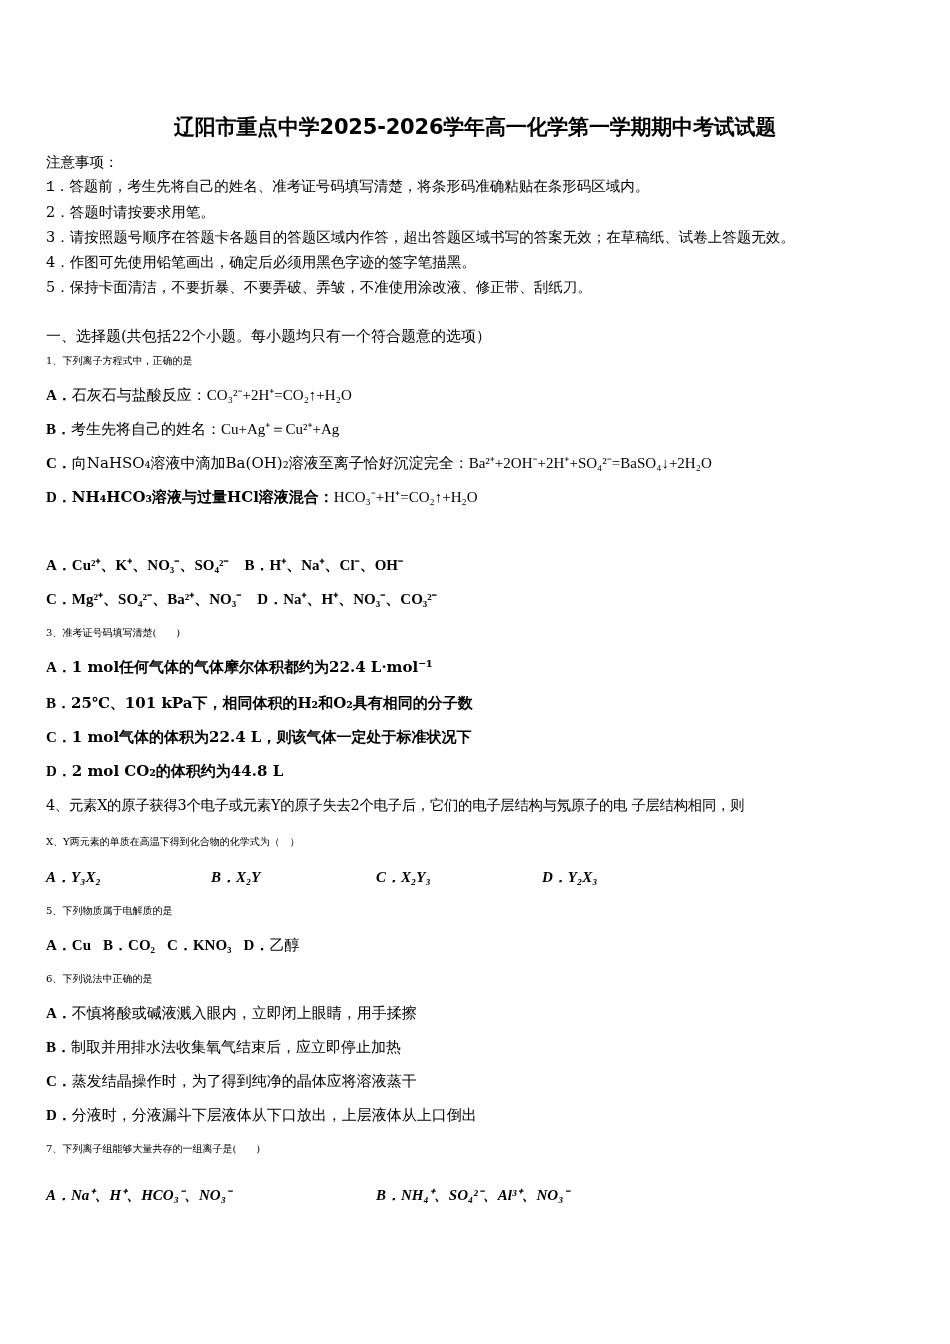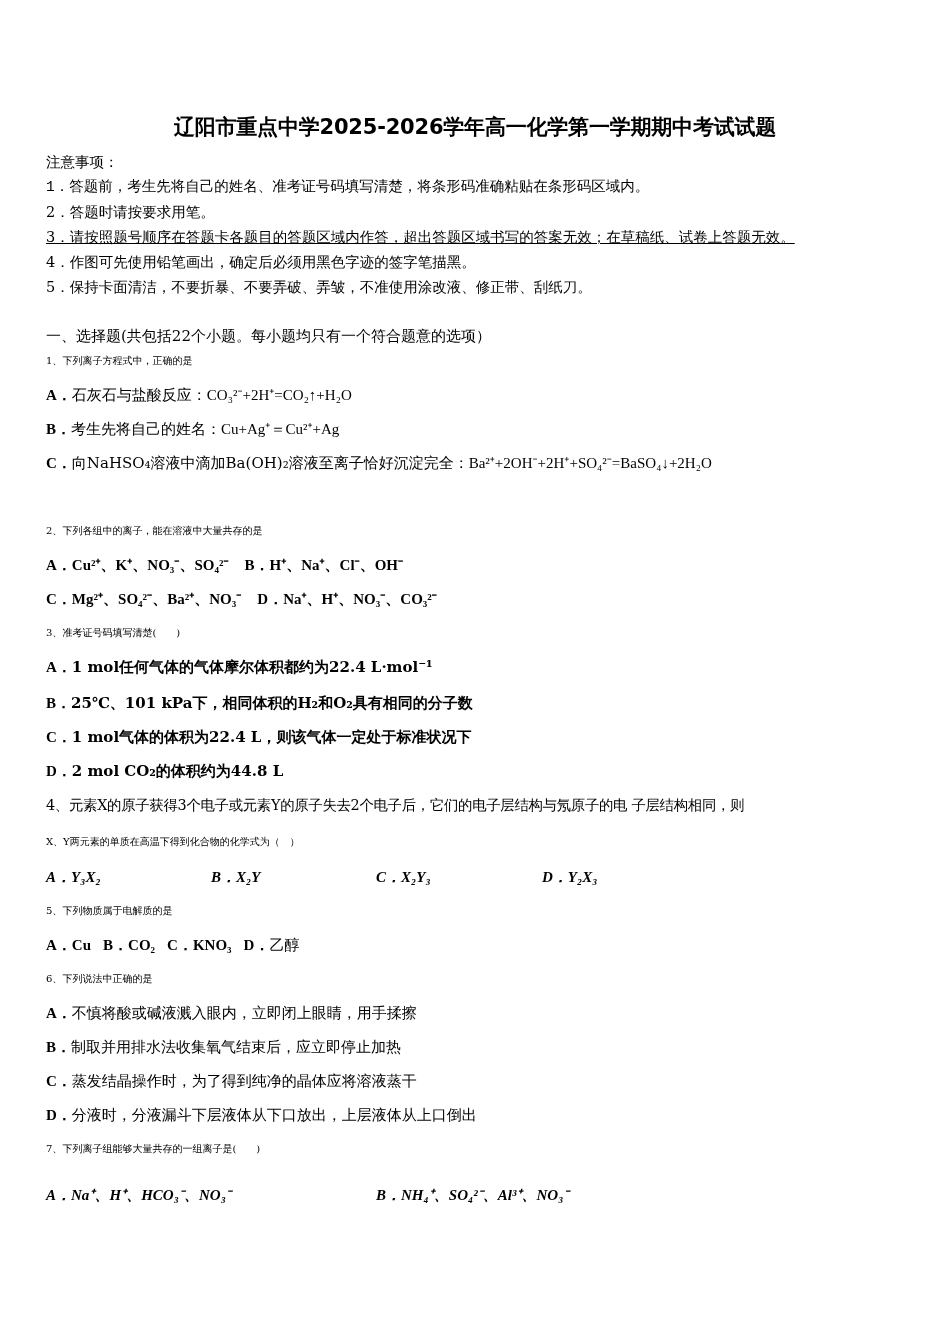--- a/index.html
+++ b/index.html
@@ -19,42 +19,42 @@
 </head>
 <body>
 
 <div class="page">
 
   <div class="title">辽阳市重点中学2025-2026学年高一化学第一学期期中考试试题</div>
 
   <div class="line notice" style="top:152px;">注意事项：</div>
   <div class="line notice" style="top:177px;font-family:Liberation Mono, monospace;">1．答题前，考生先将自己的姓名、准考证号码填写清楚，将条形码准确粘贴在条形码区域内。</div>
   <div class="line notice" style="top:202px;">2．答题时请按要求用笔。</div>
-  <div class="line notice" style="top:227px;text-decoration:underline;">3．请按照题号顺序在答题卡各题目的答题区域内作答，超出答题区域书写的答案无效；在草稿纸、试卷上答题无效。</div>
+  <div class="line notice" style="top:227px;">3．请按照题号顺序在答题卡各题目的答题区域内作答，超出答题区域书写的答案无效；在草稿纸、试卷上答题无效。</div>
   <div class="line notice" style="top:252px;">4．作图可先使用铅笔画出，确定后必须用黑色字迹的签字笔描黑。</div>
   <div class="line notice" style="top:277px;">5．保持卡面清洁，不要折暴、不要弄破、弄皱，不准使用涂改液、修正带、刮纸刀。</div>
 
   <div class="line" style="top:326px;">一、选择题(共包括22个小题。每小题均只有一个符合题意的选项）</div>
 
   <div class="line q" style="top:351px;">
     <span>1、</span><span>下列离子方程式中，正确的是</span>
   </div>
   <div class="line opt" style="top:385px;">
     <span class="optlabel">A．</span><span>石灰石与盐酸反应：</span><span class="chem">CO₃²⁻+2H⁺=CO₂↑+H₂O</span>
   </div>
   <div class="line opt" style="top:419px;">
     <span class="optlabel">B．</span><span>考生先将自己的姓名：</span><span class="chem">Cu+Ag⁺＝Cu²⁺+Ag</span>
   </div>
   <div class="line opt" style="top:453px;">
     <span class="optlabel">C．</span><span>向NaHSO₄溶液中滴加Ba(OH)₂溶液至离子恰好沉淀完全：</span><span class="chem">Ba²⁺+2OH⁻+2H⁺+SO₄²⁻=BaSO₄↓+2H₂O</span>
   </div>
+  <div class="line opt" style="top:487px;">
+    <span class="optlabel">D．</span><span class="b">NH₄HCO₃溶液与过量HCl溶液混合：</span><span class="chem">HCO₃⁻+H⁺=CO₂↑+H₂O</span>
+  </div>
 
-  <div class="line q" style="top:521px;">
-    <span>2、</span><span>下列各组中的离子，能在溶液中大量共存的是</span>
-  </div>
   <div class="line opt" style="top:555px;">
     <span class="optlabel">A．</span><span class="chemb">Cu²⁺、K⁺、NO₃⁻、SO₄²⁻</span><span style="display:inline-block;width:16px;"></span><span class="optlabel">B．</span><span class="chemb">H⁺、Na⁺、Cl⁻、OH⁻</span>
   </div>
   <div class="line opt" style="top:589px;">
     <span class="optlabel">C．</span><span class="chemb">Mg²⁺、SO₄²⁻、Ba²⁺、NO₃⁻</span><span style="display:inline-block;width:16px;"></span><span class="optlabel">D．</span><span class="chemb">Na⁺、H⁺、NO₃⁻、CO₃²⁻</span>
   </div>
 
   <div class="line q" style="top:623px;">
     <span>3、</span><span>准考证号码填写清楚(　　)</span>
   </div>

